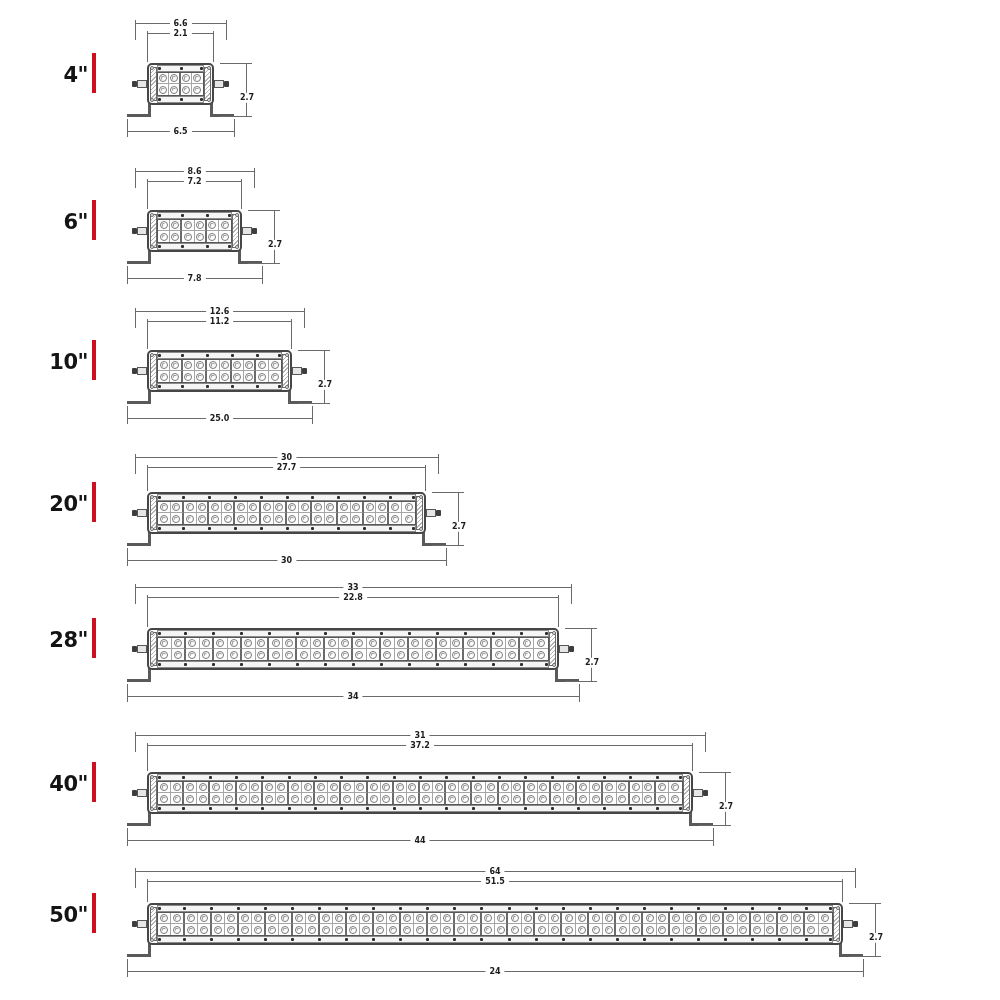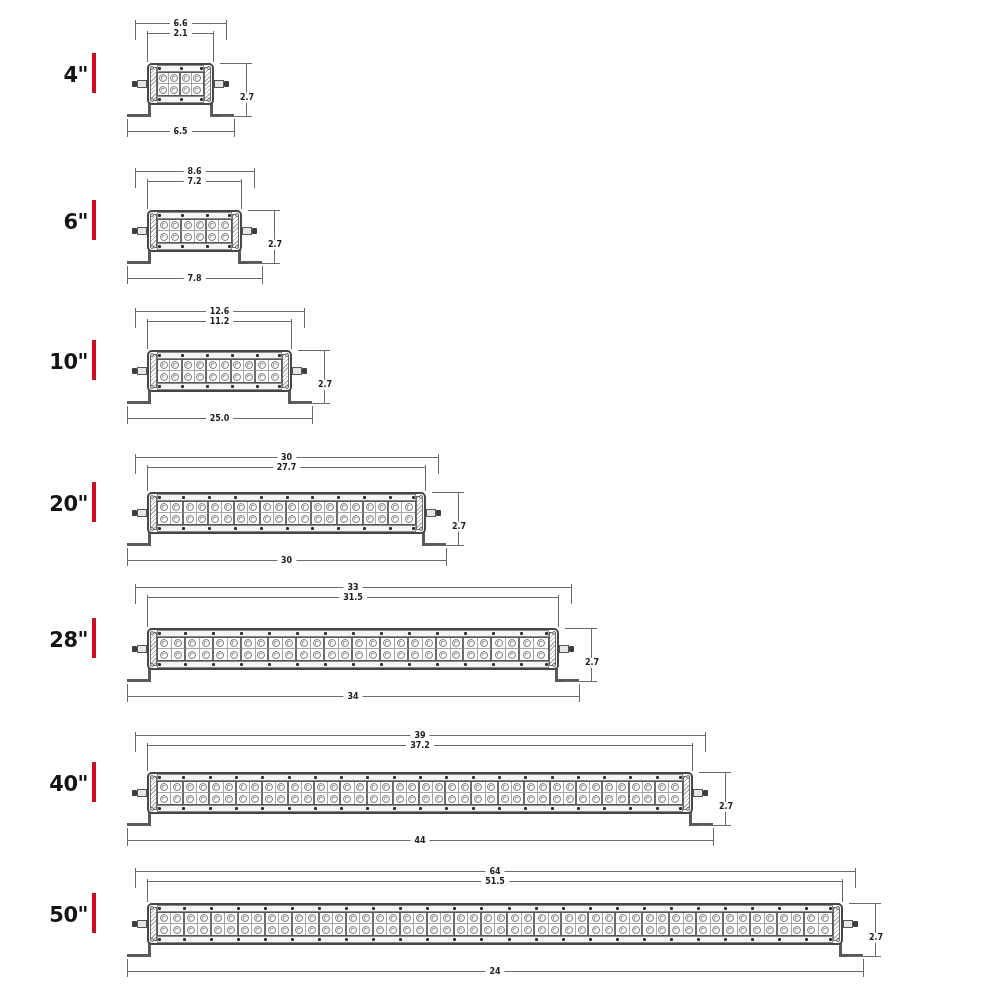--- a/index.html
+++ b/index.html
@@ -467,21 +467,21 @@
     <div class="abs dimtext" style="left: 286.5px; top: 561px;">30</div>
     <div class="abs sizelabel" style="left: 88px; top: 640px;">28"</div>
     <div class="abs redtick" style="left: 92px; top: 618px; height: 40px; background: rgb(204, 16, 32);"></div>
     <div class="abs hline" style="left: 135px; top: 587px; width: 436px;"></div>
     <div class="abs vline" style="left: 135px; top: 584px; height: 20px;"></div>
     <div class="abs vline" style="left: 571px; top: 584px; height: 20px;"></div>
     <div class="abs dimtext" style="left: 353px; top: 588px;">33</div>
     <div class="abs hline" style="left: 147px; top: 597px; width: 412px;"></div>
     <div class="abs vline" style="left: 147px; top: 595px; height: 32px;"></div>
     <div class="abs vline" style="left: 558px; top: 595px; height: 32px;"></div>
-    <div class="abs dimtext" style="left: 353px; top: 598px;">31.5</div>
+    <div class="abs dimtext" style="left: 353px; top: 598px;">22.8</div>
     <div class="abs footL" style="left: 127px; top: 666px; width: 24px; height: 16px;"></div>
     <div class="abs footR" style="left: 555px; top: 666px; width: 24px; height: 16px;"></div>
     <div class="abs bolt" style="left: 137px; top: 645px; width: 10px; height: 8px;"></div>
     <div class="abs nut" style="left: 132px; top: 646px; width: 5px; height: 6px;"></div>
     <div class="abs bolt" style="left: 559px; top: 645px; width: 10px; height: 8px;"></div>
     <div class="abs nut" style="left: 569px; top: 646px; width: 5px; height: 6px;"></div>
     <div class="abs house" style="left: 147px; top: 628px; width: 412px; height: 42px;"></div>
     <div class="abs endcap" style="left: 150px; top: 632px; width: 7px; height: 34px;"></div>
     <div class="abs endcap" style="left: 549px; top: 632px; width: 7px; height: 34px;"></div>
     <div class="abs rail" style="left: 157px; top: 630px; width: 392px; height: 7px;"></div>
@@ -696,21 +696,21 @@
     <div class="abs dimtext" style="left: 592px; top: 663px;">2.7</div>
     <div class="abs hline" style="left: 127px; top: 696px; width: 452px;"></div>
     <div class="abs vline" style="left: 127px; top: 684px; height: 18px;"></div>
     <div class="abs vline" style="left: 579px; top: 684px; height: 18px;"></div>
     <div class="abs dimtext" style="left: 353px; top: 697px;">34</div>
     <div class="abs sizelabel" style="left: 88px; top: 784px;">40"</div>
     <div class="abs redtick" style="left: 92px; top: 762px; height: 40px; background: rgb(204, 16, 32);"></div>
     <div class="abs hline" style="left: 135px; top: 735px; width: 570px;"></div>
     <div class="abs vline" style="left: 135px; top: 732px; height: 20px;"></div>
     <div class="abs vline" style="left: 705px; top: 732px; height: 20px;"></div>
-    <div class="abs dimtext" style="left: 420px; top: 736px;">39</div>
+    <div class="abs dimtext" style="left: 420px; top: 736px;">31</div>
     <div class="abs hline" style="left: 147px; top: 745px; width: 546px;"></div>
     <div class="abs vline" style="left: 147px; top: 743px; height: 28px;"></div>
     <div class="abs vline" style="left: 692px; top: 743px; height: 28px;"></div>
     <div class="abs dimtext" style="left: 420px; top: 746px;">37.2</div>
     <div class="abs footL" style="left: 127px; top: 810px; width: 24px; height: 16px;"></div>
     <div class="abs footR" style="left: 689px; top: 810px; width: 24px; height: 16px;"></div>
     <div class="abs bolt" style="left: 137px; top: 789px; width: 10px; height: 8px;"></div>
     <div class="abs nut" style="left: 132px; top: 790px; width: 5px; height: 6px;"></div>
     <div class="abs bolt" style="left: 693px; top: 789px; width: 10px; height: 8px;"></div>
     <div class="abs nut" style="left: 703px; top: 790px; width: 5px; height: 6px;"></div>

